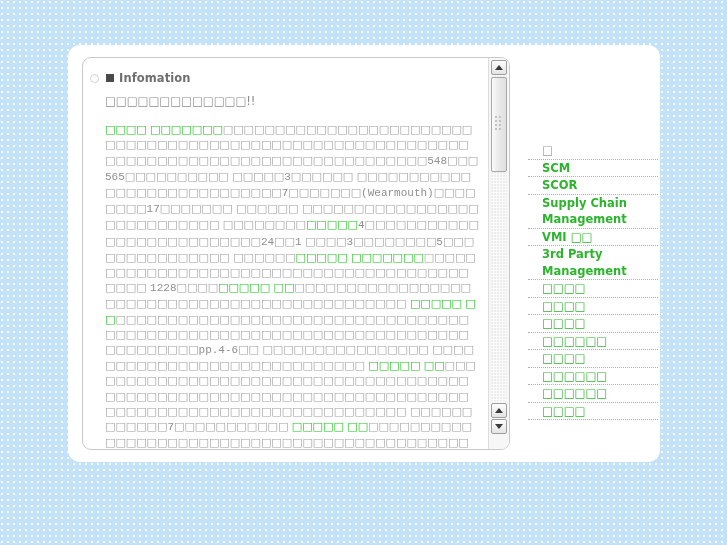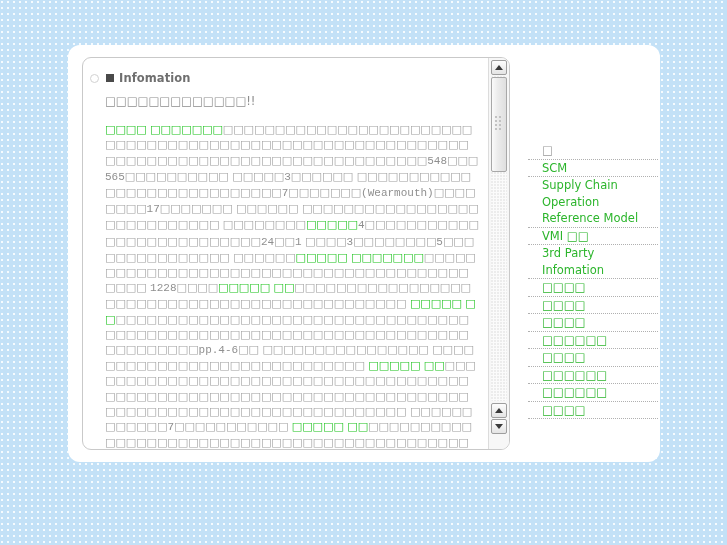--- a/index.html
+++ b/index.html
@@ -187,21 +187,21 @@
 
   
   #sidebar {
     position: absolute;
     left: 528px;
     top: 142px;
     width: 130px;
   }
   .sidebar-item {
     font-size: 11.5px;
-    font-weight: normal;
+    font-weight: bold;
     color: #2cb52c;
     line-height: 16.5px;
     padding: 0 0 0 14px;
     border-bottom: 1px dotted #b0b0b0;
     box-sizing: border-box;
     word-break: break-word;
   }
   .sidebar-item.plain {
     color: #999999;
     font-weight: normal;
@@ -244,23 +244,24 @@
     <div class="sb-btn" id="sb-btn-bot-dn">
       <span class="arrow-down"></span>
     </div>
   </div>
 
 </div>
 
 <div id="sidebar">
     <div class="sidebar-item plain">□</div>
     <div class="sidebar-item">SCM</div>
-    <div class="sidebar-item">Supply Chain Operation Reference Model</div>
+    <div class="sidebar-item">SCOR</div>
+    <div class="sidebar-item">Supply Chain Management</div>
     <div class="sidebar-item">VMI □□</div>
-    <div class="sidebar-item">3rd Party Infomation</div>
+    <div class="sidebar-item">3rd Party Management</div>
     <div class="sidebar-item">□□□□</div>
     <div class="sidebar-item">□□□□</div>
     <div class="sidebar-item">□□□□</div>
     <div class="sidebar-item">□□□□□□</div>
     <div class="sidebar-item">□□□□</div>
     <div class="sidebar-item">□□□□□□</div>
     <div class="sidebar-item">□□□□□□</div>
     <div class="sidebar-item">□□□□</div>
   </div>
 

